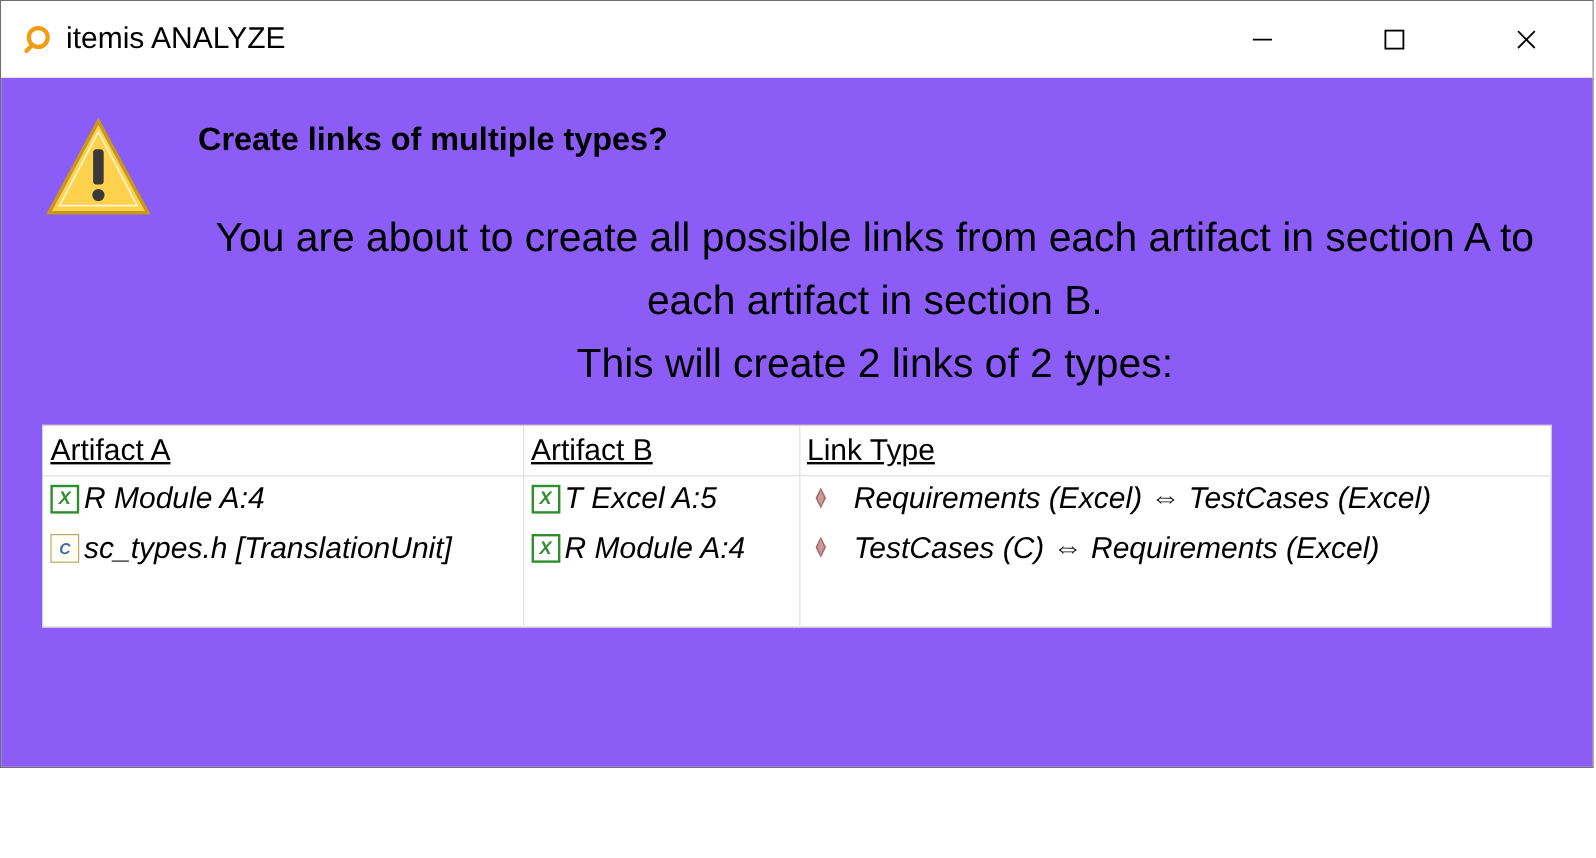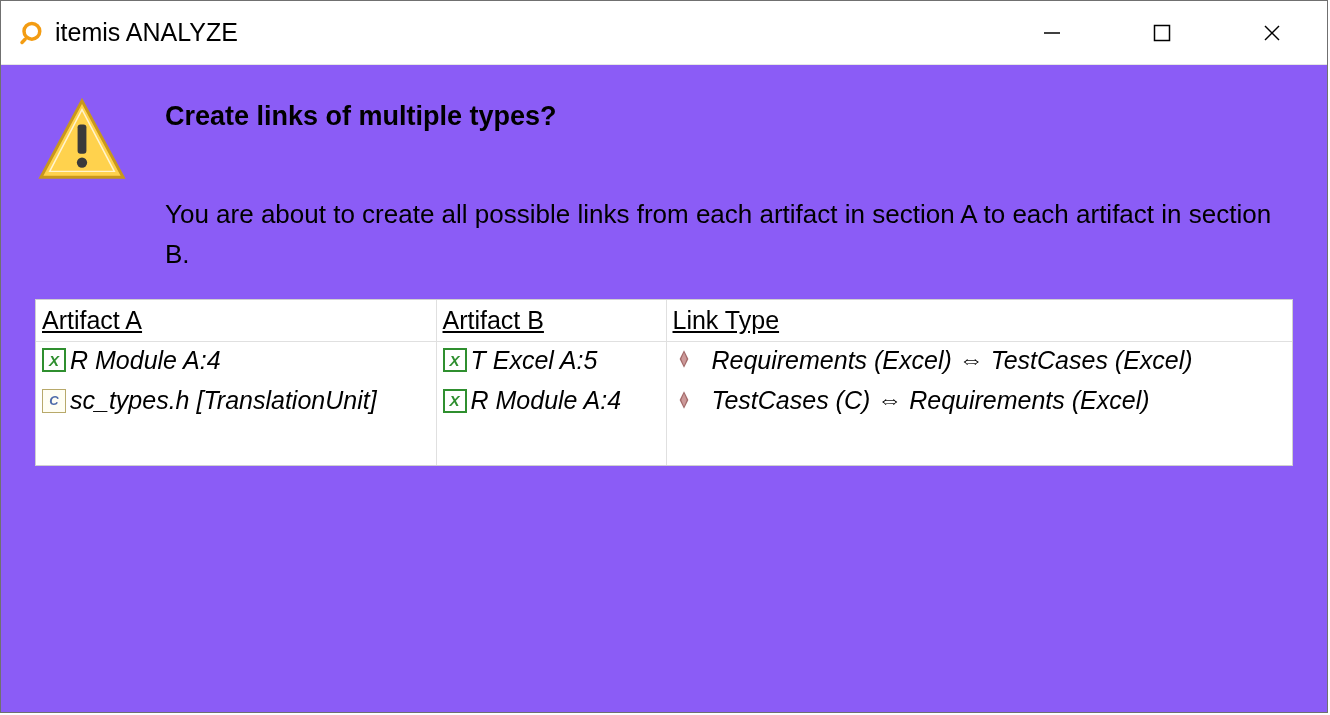--- a/index.html
+++ b/index.html
@@ -5,21 +5,21 @@
   * { box-sizing: border-box; }
   html, body {
     margin: 0; padding: 0;
     width: 1330px; height: 715px;
     font-family: "Segoe UI", Tahoma, sans-serif;
     background: #ffffff;
     color: #000;
   }
   .window {
     width: 1328px;
-    height: 713px;
+    height: 640px;
     border: 1px solid #707070;
     background: #fff;
     display: flex;
     flex-direction: column;
   }
   
   .titlebar {
     height: 64px;
     display: flex;
     align-items: center;
@@ -69,23 +69,24 @@
     flex-shrink: 0;
     margin-right: 36px;
   }
   .message-col { flex: 1; }
   .dlg-heading {
     font-size: 27px;
     font-weight: 700;
     margin: 6px 0 0 0;
   }
   .dlg-body {
-    font-size: 26px;
+    font-size: 34px;
     line-height: 1.55;
-    margin-top: 62px;
+    margin-top: 40px;
+    text-align: center;
   }
 
   
   .table-wrap {
     margin-top: 24px;
     background: #fff;
     border: 1px solid #d0d0d0;
   }
   table.links {
     width: 100%;
@@ -226,20 +227,21 @@
           <polygon points="32,4 60,56 4,56" fill="#ffd24d" stroke="#c9981a" stroke-width="2"></polygon>
           <polygon points="32,10 54,52 10,52" fill="none" stroke="#fff4cf" stroke-width="1"></polygon>
           <rect x="29" y="20" width="6" height="20" rx="2" fill="#3a3a3a"></rect>
           <circle cx="32" cy="46" r="3.5" fill="#3a3a3a"></circle>
         </svg>
       </span>
       <div class="message-col">
         <div class="dlg-heading">Create links of multiple types?</div>
         <div class="dlg-body">
           <span>You are about to create all possible links from each artifact in section A to each artifact in section B.</span><br>
+          <span>This will create 2 links of 2 types:</span>
         </div>
       </div>
     </div>
 
     <div class="table-wrap">
       <table class="links">
         <colgroup>
           <col style="width:400px">
           <col style="width:230px">
           <col>

